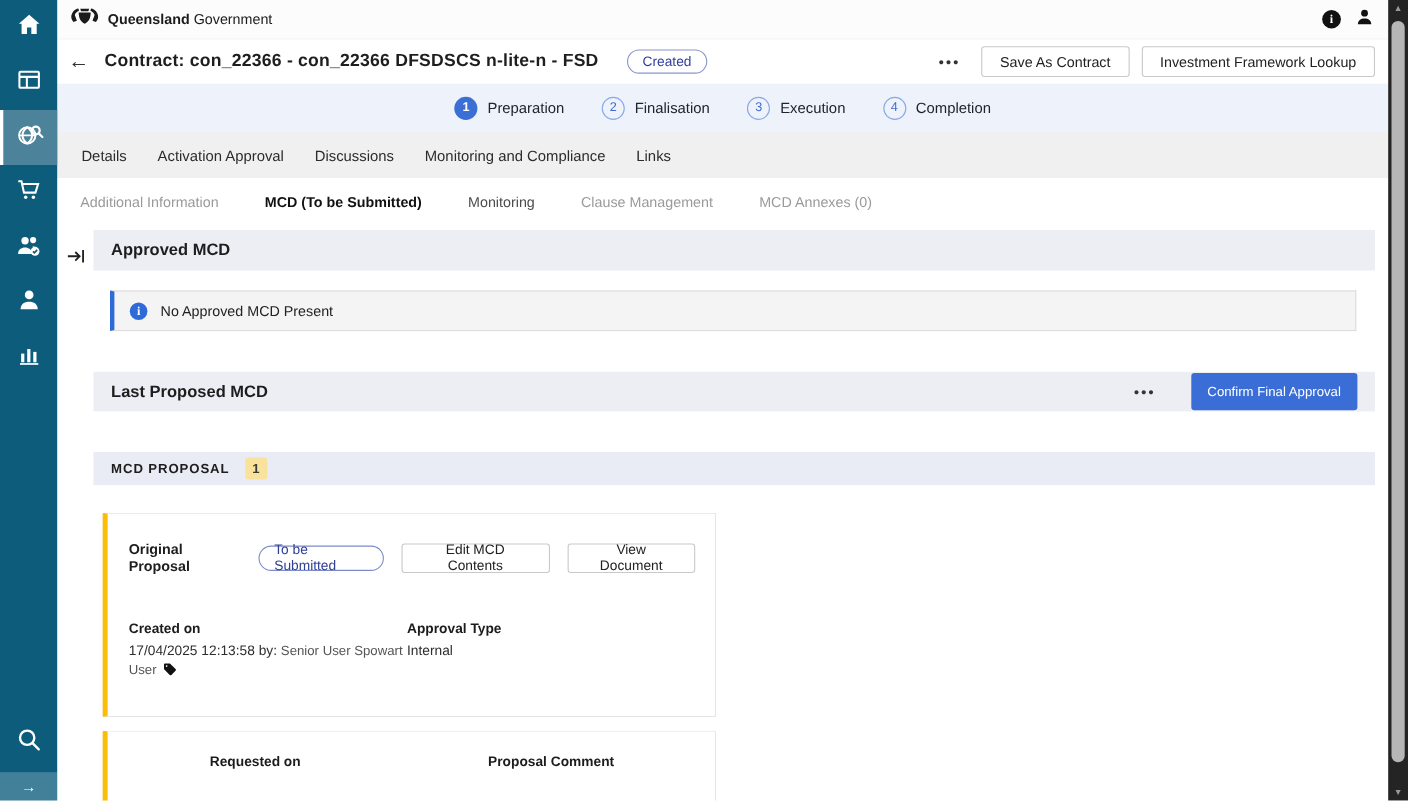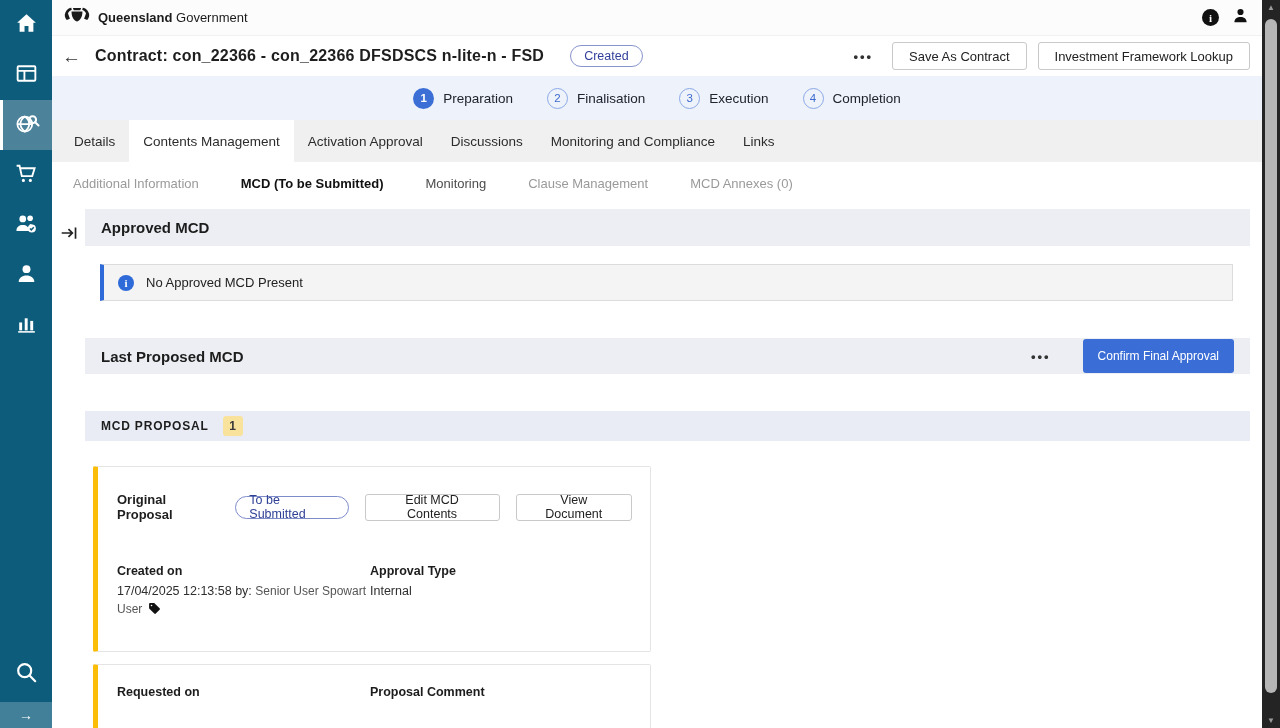--- a/index.html
+++ b/index.html
@@ -203,21 +203,20 @@
         <span class="step-label">Execution</span>
       </div>
       <div class="step">
         <span class="step-circle">4</span>
         <span class="step-label">Completion</span>
       </div>
     </div>
 
     <div class="tabbar">
       <div class="tab">Details</div>
-      <div class="tab active">Contents Management</div>
       <div class="tab">Activation Approval</div>
       <div class="tab">Discussions</div>
       <div class="tab">Monitoring and Compliance</div>
       <div class="tab">Links</div>
     </div>
 
     <div class="subtabbar">
       <div class="subtab">Additional Information</div>
       <div class="subtab active">MCD (To be Submitted)</div>
       <div class="subtab enabled">Monitoring</div>
@@ -271,21 +270,21 @@
             </div>
           </div>
           <div>
             <div class="field-label">Approval Type</div>
             <div class="field-value">Internal</div>
           </div>
         </div>
       </div>
 
       <div class="card card-2">
-        <div class="card-cols" style="margin-top:0;">
+        <div class="card-cols" style="margin-top:0;justify-content:center;">
           <div class="col-a">
             <div class="field-label">Requested on</div>
           </div>
           <div>
             <div class="field-label">Proposal Comment</div>
           </div>
         </div>
       </div>
     </div>
   </div>

